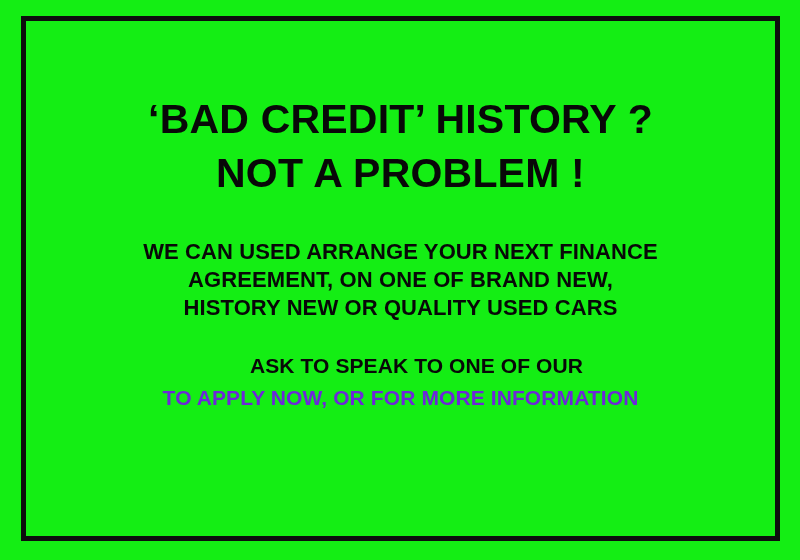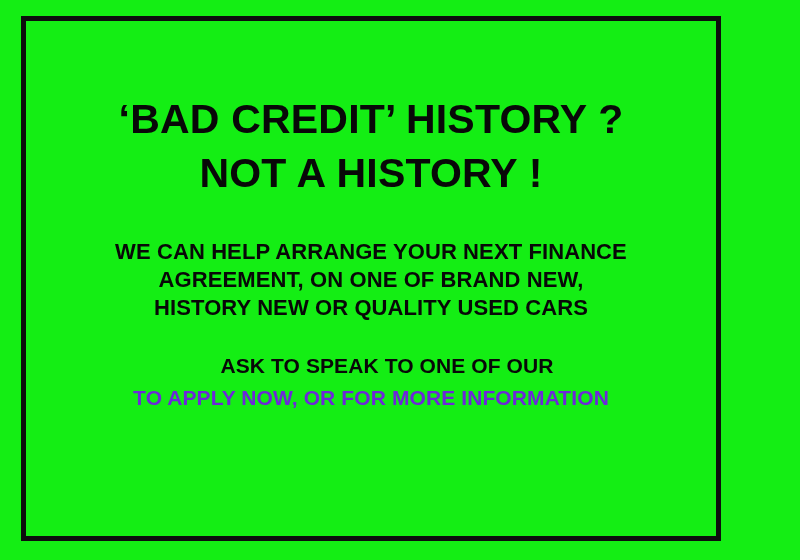--- a/index.html
+++ b/index.html
@@ -19,21 +19,21 @@
     width: 800px;
     height: 560px;
     background: #14ee14;
     box-sizing: border-box;
   }
 
   #poster-frame {
     position: absolute;
     left: 21px;
     top: 16px;
-    width: 700px;
+    width: 759px;
     height: 525px;
     border: 5px solid #0d0d0d;
     box-sizing: border-box;
     background: #14ee14;
   }
 
   #poster-content {
     position: absolute;
     left: 0;
     right: 0;
@@ -115,25 +115,25 @@
 </style>
 </head>
 <body>
 
 <div id="poster">
   <div id="poster-frame">
     <div id="poster-content">
 
       <div class="headline-block">
         <div class="headline">‘BAD CREDIT’ HISTORY ?</div>
-        <div class="headline">NOT A HISTORY !</div>
+        <div class="headline">NOT A PROBLEM !</div>
       </div>
 
       <div class="body-block">
-        <div class="body-line">WE CAN HELP ARRANGE YOUR NEXT FINANCE</div>
+        <div class="body-line">WE CAN USED ARRANGE YOUR NEXT FINANCE</div>
         <div class="body-line">AGREEMENT, ON ONE OF BRAND NEW,</div>
         <div class="body-line">HISTORY NEW OR QUALITY USED CARS</div>
       </div>
 
       <div class="cta-block">
         <div class="cta-lead">ASK TO SPEAK TO ONE OF OUR</div>
         <div class="cta-foot">TO APPLY NOW, OR FOR MORE INFORMATION</div>
       </div>
 
     </div>

